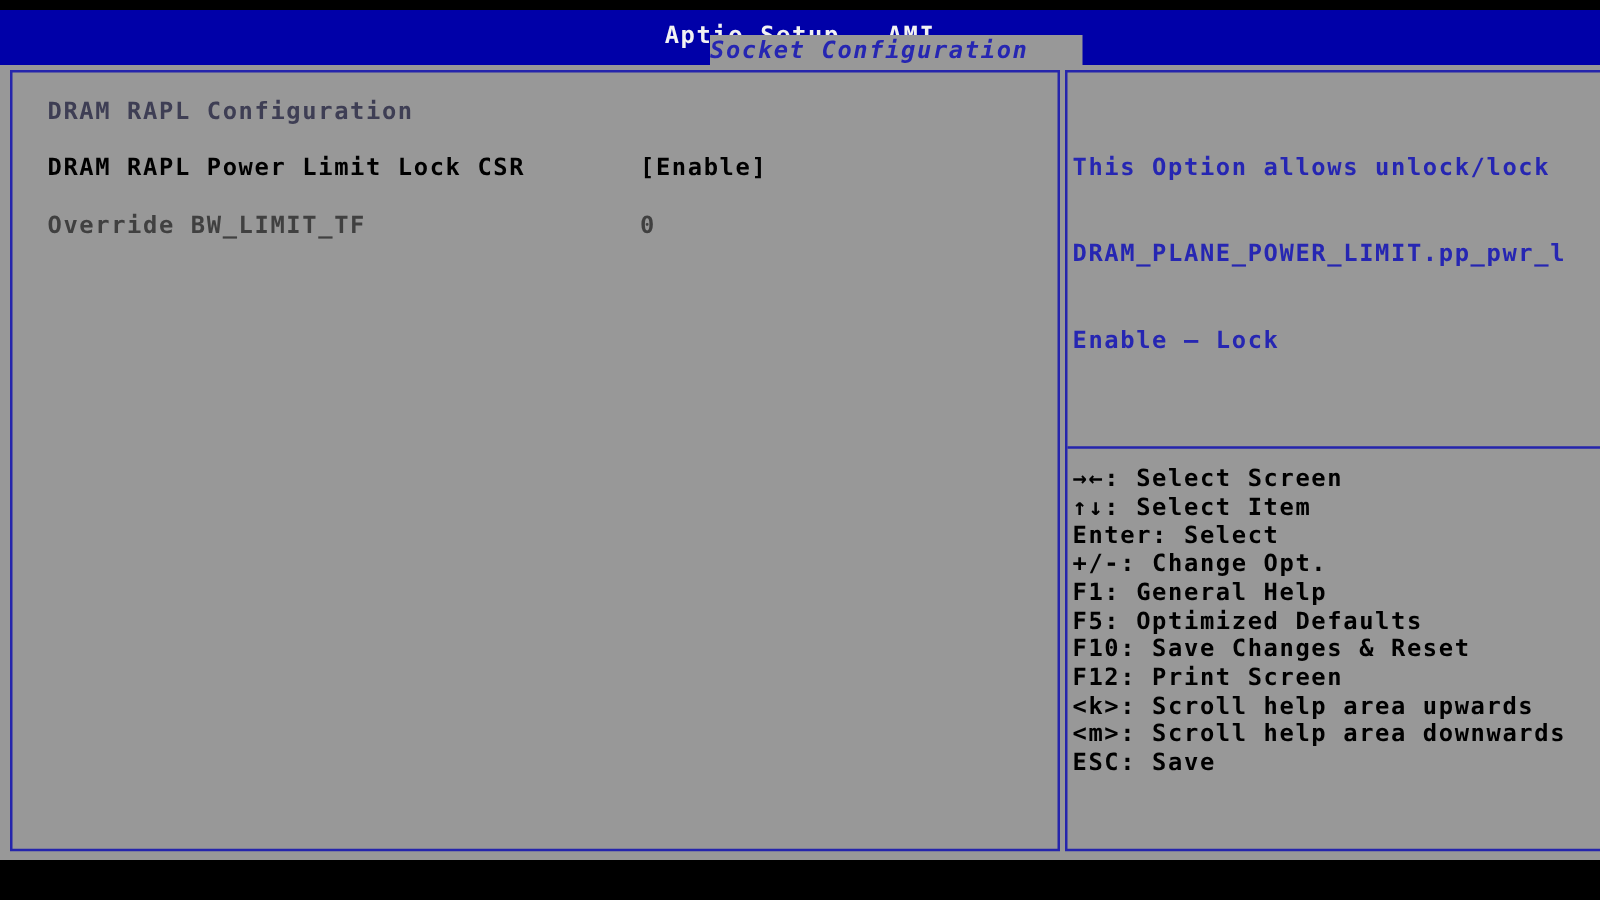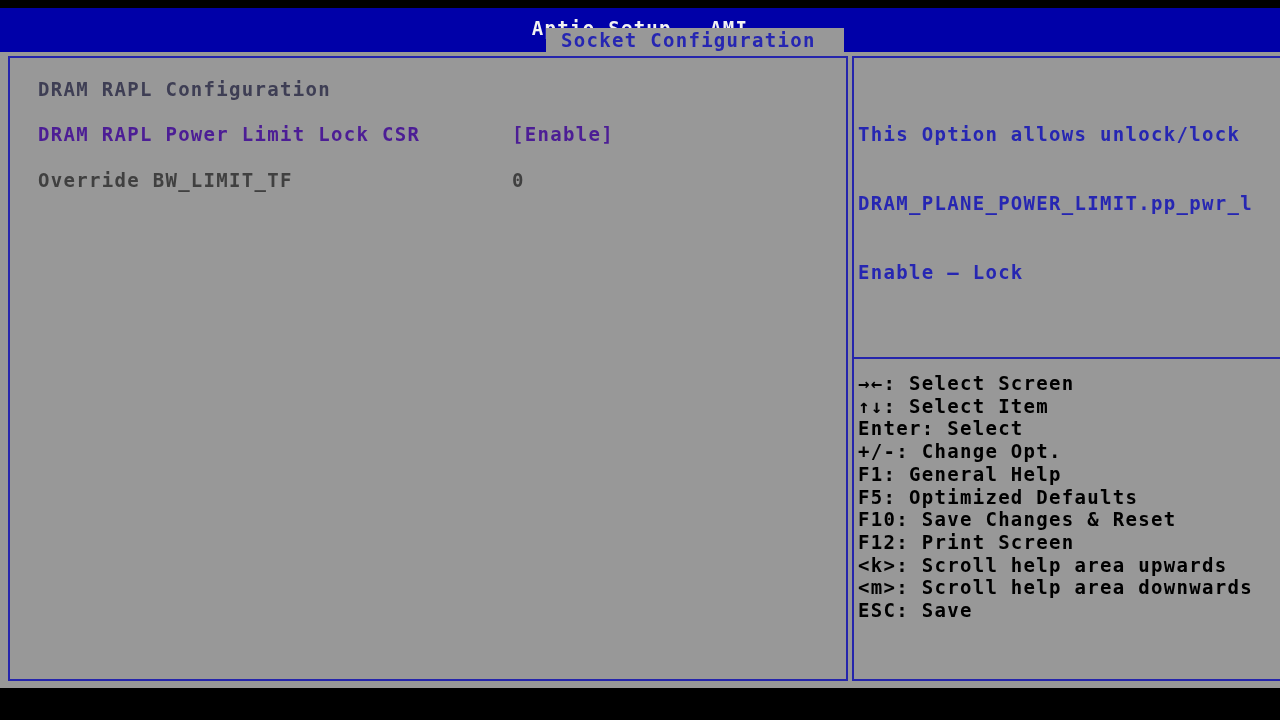--- a/index.html
+++ b/index.html
@@ -16,23 +16,23 @@
   
   .header-bar {
     position: absolute; left: 0; top: 8px; width: 1280px; height: 44px;
     background: #0000a8;
   }
   .page-title {
     position: absolute; left: 0; top: 9px; width: 1280px;
     text-align: center; color: #f2f2f2;
   }
   .tab {
-    position: absolute; left: 546px; top: 28px; width: 298px; height: 24px;
+    position: absolute; left: 568px; top: 28px; width: 298px; height: 24px;
     background: #989898; color: #2626b2;
-    line-height: 24px; padding-left: 15px;
+    line-height: 24px;  font-style: italic;
   }
 
   
   .page {
     position: absolute; left: 0; top: 52px; width: 1280px; height: 636px;
     background: #989898;
   }
   .panel {
     position: absolute; top: 4px; height: 625px;
     border: 2px solid #2525ac; background: #989898; padding-left: 23px;
@@ -41,21 +41,21 @@
   .panel-right { left: 852px; width: 506px; }
 
   .section-title {
     position: absolute; left: 28px; top: 20px; color: #3e3e54;
   }
   .menu-item { position: absolute; left: 0; width: 100%; height: 24px; }
   .menu-item .item-label { position: absolute; left: 28px; white-space: pre; }
   .menu-item .item-value { position: absolute; left: 502px; white-space: pre; }
   .item-row-1 { top: 65px; }
   .item-row-2 { top: 111px; }
-  .menu-item.selected { color: #4c1d95; }
+  .menu-item.selected { color: #000000; }
   .menu-item.unselected { color: #404040; }
 
   .help-text {
     position: absolute; left: 4px; top: 19px; width: 408px;
     color: #2626b2; line-height: 23px; white-space: pre-wrap;
   }
   .help-text div { white-space: pre; }
   .panel-divider {
     position: absolute; left: 0; top: 299px; width: 100%; height: 2px;
     background: #2525ac;

